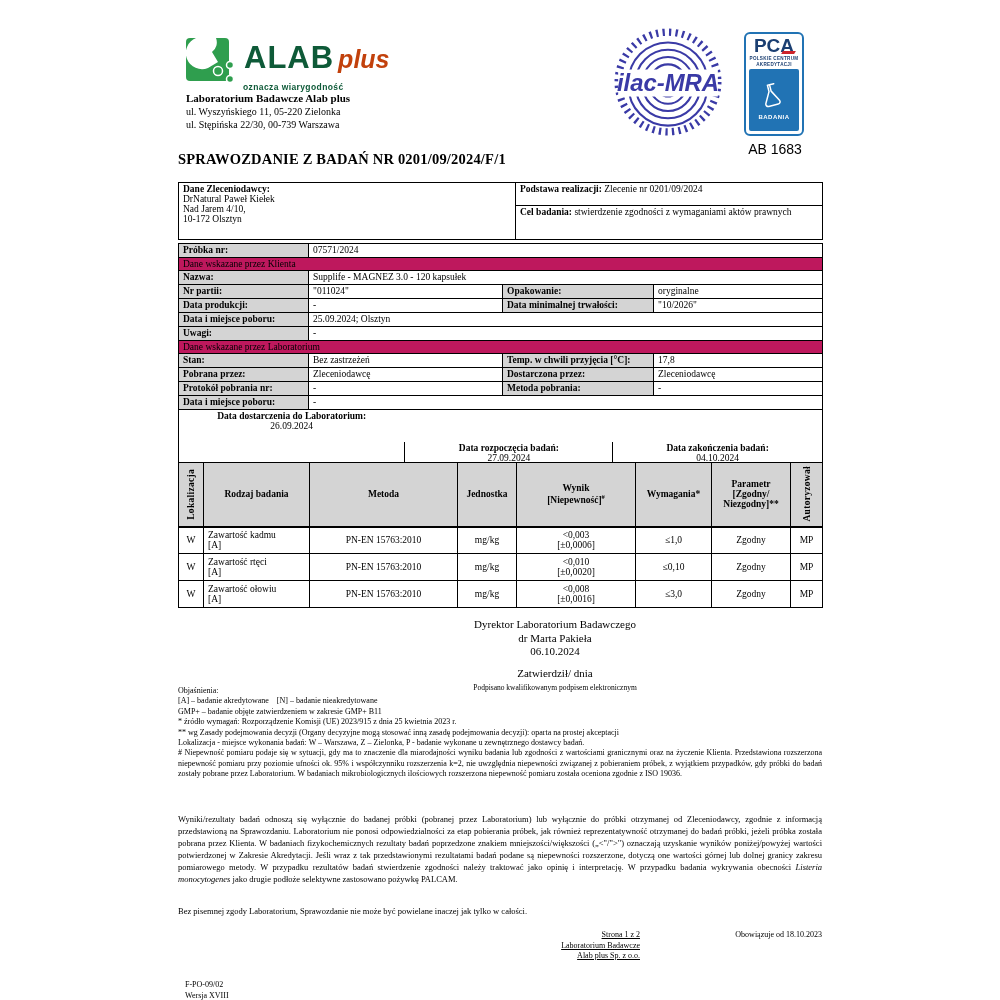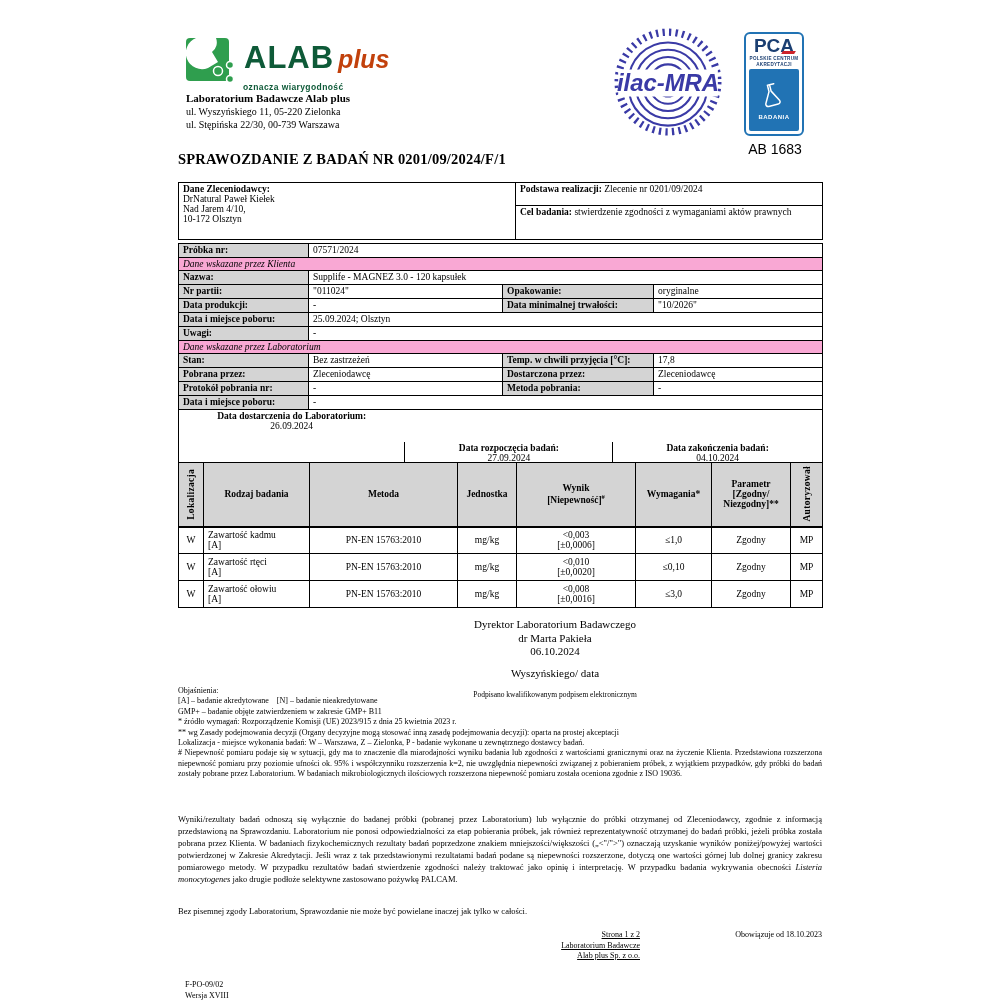--- a/index.html
+++ b/index.html
@@ -32,38 +32,38 @@
   .pca-badge{color:#fff;font-size:6px;font-weight:bold;letter-spacing:.5px;margin-top:3px;}
   .ab-number{font-family:"Liberation Sans",sans-serif;font-size:14px;text-align:center;width:62px;}
 
   .doc-title{font-size:14.5px;font-weight:bold;letter-spacing:.2px;}
 
   table{border-collapse:collapse;table-layout:fixed;}
   .btable{border:1.5px solid #000;}
   .btable td{border:1px solid #000;font-size:9.5px;padding:1px 4px;vertical-align:top;
              overflow:hidden;}
   .lbl{background:#d4d4d4;font-weight:bold;}
-  .italic-row{font-style:italic;background:#f9a8d4;}
+  .italic-row{background:#be185d;}
   .bold{font-weight:bold;}
 
   
   .dates-flex{display:flex;width:100%;}
   .dates-cell{text-align:center;padding:1px 2px;}
   .dates-cell + .dates-cell{border-left:1px solid #000;margin-top:32px;}
 
   
   .rtable td{vertical-align:middle;}
   .rtable .hdr{background:#d4d4d4;font-weight:bold;text-align:center;border-bottom:2px solid #000;}
   .rtable .ctr{text-align:center;}
   .vert{writing-mode:vertical-rl;transform:rotate(180deg);margin:0 auto;font-weight:bold;
         font-size:9.5px;letter-spacing:.3px;}
   sup.u{font-size:6.5px;vertical-align:super;}
 
   .sig{text-align:center;font-size:11px;line-height:13.5px;}
-  .sig-small{font-size:7.5px;margin-top:8px;}
+  .sig-small{font-size:7.5px;margin-top:1px;}
 
   .notes{font-size:8px;line-height:10.4px;}
   .para{font-size:8.5px;line-height:11.9px;text-align:justify;}
   .footer-txt{font-size:8px;line-height:10.5px;}
 </style>
 </head>
 <body>
 
 <div class="page">
 
@@ -327,21 +327,21 @@
       <td class="ctr">Zgodny</td>
       <td class="ctr">MP</td>
     </tr>
   </tbody>
     </table>
 
   <div class="abs sig" style="left:390px;top:618px;width:330px;">
     <div>Dyrektor Laboratorium Badawczego</div>
     <div>dr Marta Pakieła</div>
     <div>06.10.2024</div>
-    <div style="margin-top:8px;">Wyszyńskiego/ data</div>
+    <div style="margin-top:8px;">Zatwierdził/ dnia</div>
     <div class="sig-small">Podpisano kwalifikowanym podpisem elektronicznym</div>
   </div>
 
   <div class="abs notes" style="left:178px;top:686px;width:644px;">
     <div>Objaśnienia:</div>
     <div>[A] – badanie akredytowane&nbsp;&nbsp;&nbsp;&nbsp;[N] – badanie nieakredytowane</div>
     <div>GMP+ – badanie objęte zatwierdzeniem w zakresie GMP+ B11</div>
     <div>* źródło wymagań: Rozporządzenie Komisji (UE) 2023/915 z dnia 25 kwietnia 2023 r.</div>
     <div>** wg Zasady podejmowania decyzji (Organy decyzyjne mogą stosować inną zasadę podejmowania decyzji): oparta na prostej akceptacji</div>
     <div>Lokalizacja - miejsce wykonania badań: W – Warszawa, Z – Zielonka, P - badanie wykonane u zewnętrznego dostawcy badań.</div>

